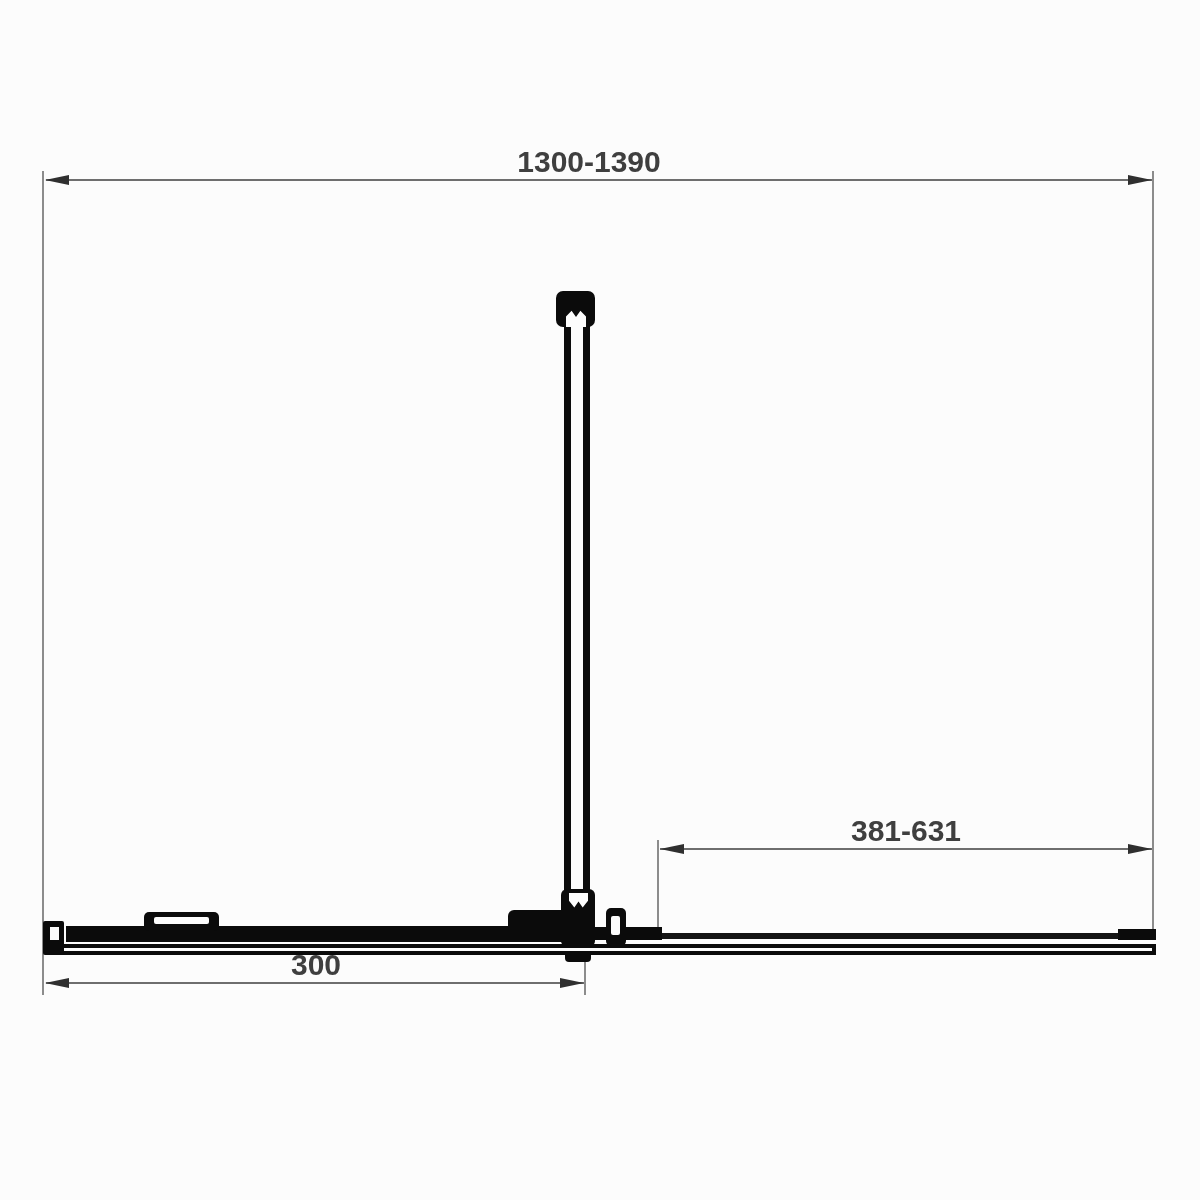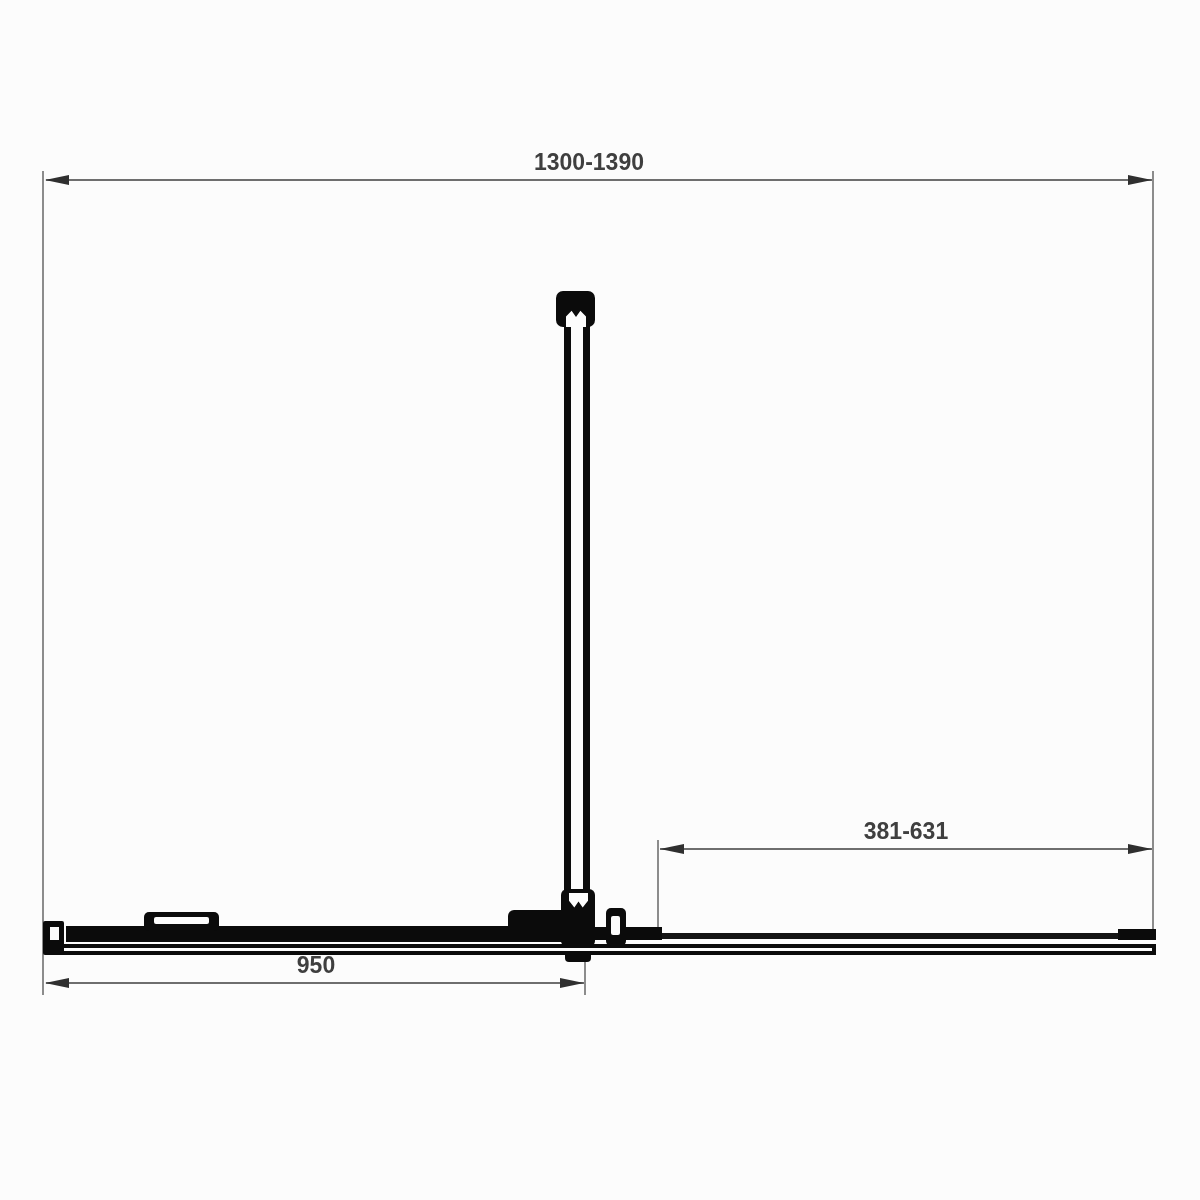--- a/index.html
+++ b/index.html
@@ -8,21 +8,21 @@
     width:1200px;height:1200px;
     background:#fcfcfc;
     overflow:hidden;
     font-family:"Liberation Sans", sans-serif;
   }
   
   .dim-line-h{position:absolute;height:2px;background:#6e6e6e;}
   .ext-line-v{position:absolute;width:2px;background:#8c8c8c;}
   .dim-label{
     position:absolute;
-    font-weight:bold;font-size:23px;line-height:32px;
+    font-weight:bold;font-size:30px;line-height:32px;
     color:#3f3f3f;letter-spacing:0px;
     transform:translateX(-50%);
     white-space:nowrap;
     text-align:right;
   }
   .arr{position:absolute;width:0;height:0;
        border-top:5px solid transparent;border-bottom:5px solid transparent;}
   .arr-left{border-right:24px solid #2f2f2f;}
   .arr-right{border-left:24px solid #2f2f2f;}
   
@@ -76,21 +76,21 @@
   <div class="dim-label" style="left:589px;top:146px;">1300-1390</div>
 
   <div class="dim-line-h" style="left:660px;top:848px;width:492px;"></div>
   <div class="arr arr-left" style="left:660px;top:844px;"></div>
   <div class="arr arr-right" style="left:1128px;top:844px;"></div>
   <div class="dim-label" style="left:906px;top:815px;">381-631</div>
 
   <div class="dim-line-h" style="left:46px;top:982px;width:538px;"></div>
   <div class="arr arr-left" style="left:45px;top:978px;"></div>
   <div class="arr arr-right" style="left:560px;top:978px;"></div>
-  <div class="dim-label" style="left:316px;top:949px;">950</div>
+  <div class="dim-label" style="left:316px;top:949px;">300</div>
 
   <div class="glass-v" style="left:564px;top:324px;height:568px;"></div>
   <div class="glass-v" style="left:583px;top:324px;height:568px;"></div>
   <div class="cap"></div>
   <div class="cap-notch"></div>
 
   <div class="blk" style="left:45px;top:944px;width:1111px;height:11px;"></div>
   <div class="white" style="left:64px;top:948px;width:1088px;height:3px;"></div>
 
   <div class="blk" style="left:662px;top:933px;width:494px;height:6px;background:#141414;"></div>

